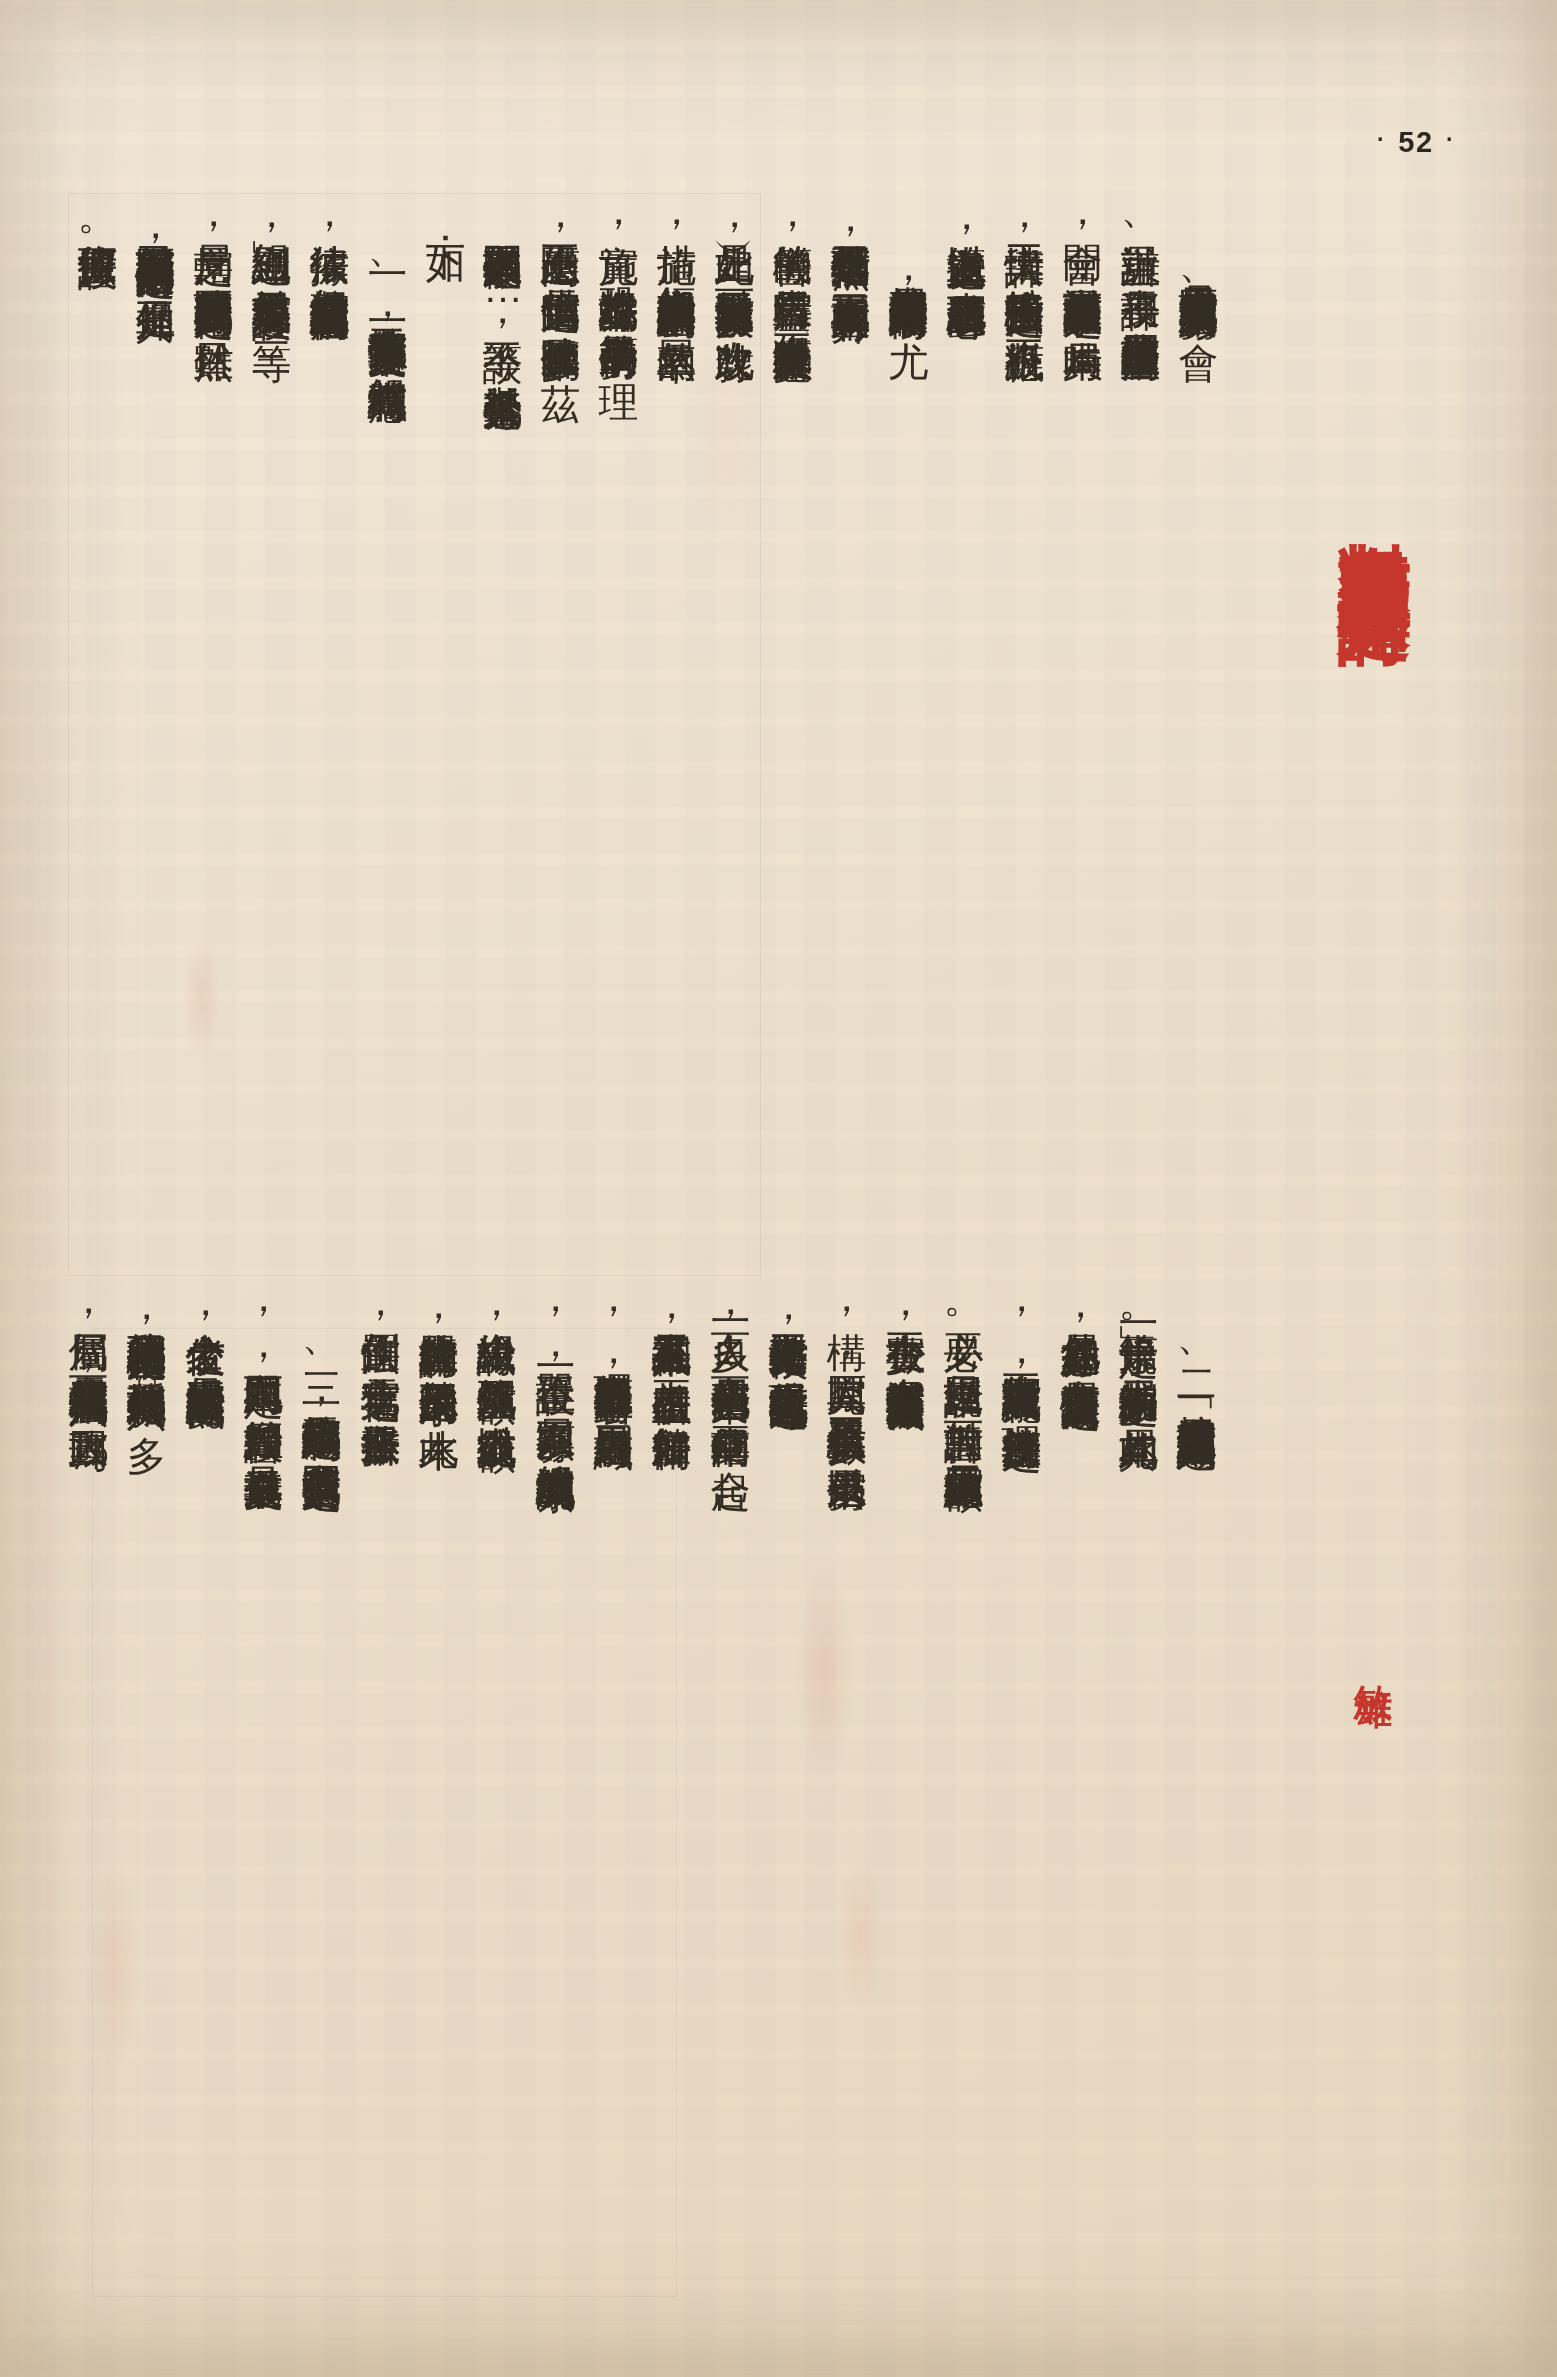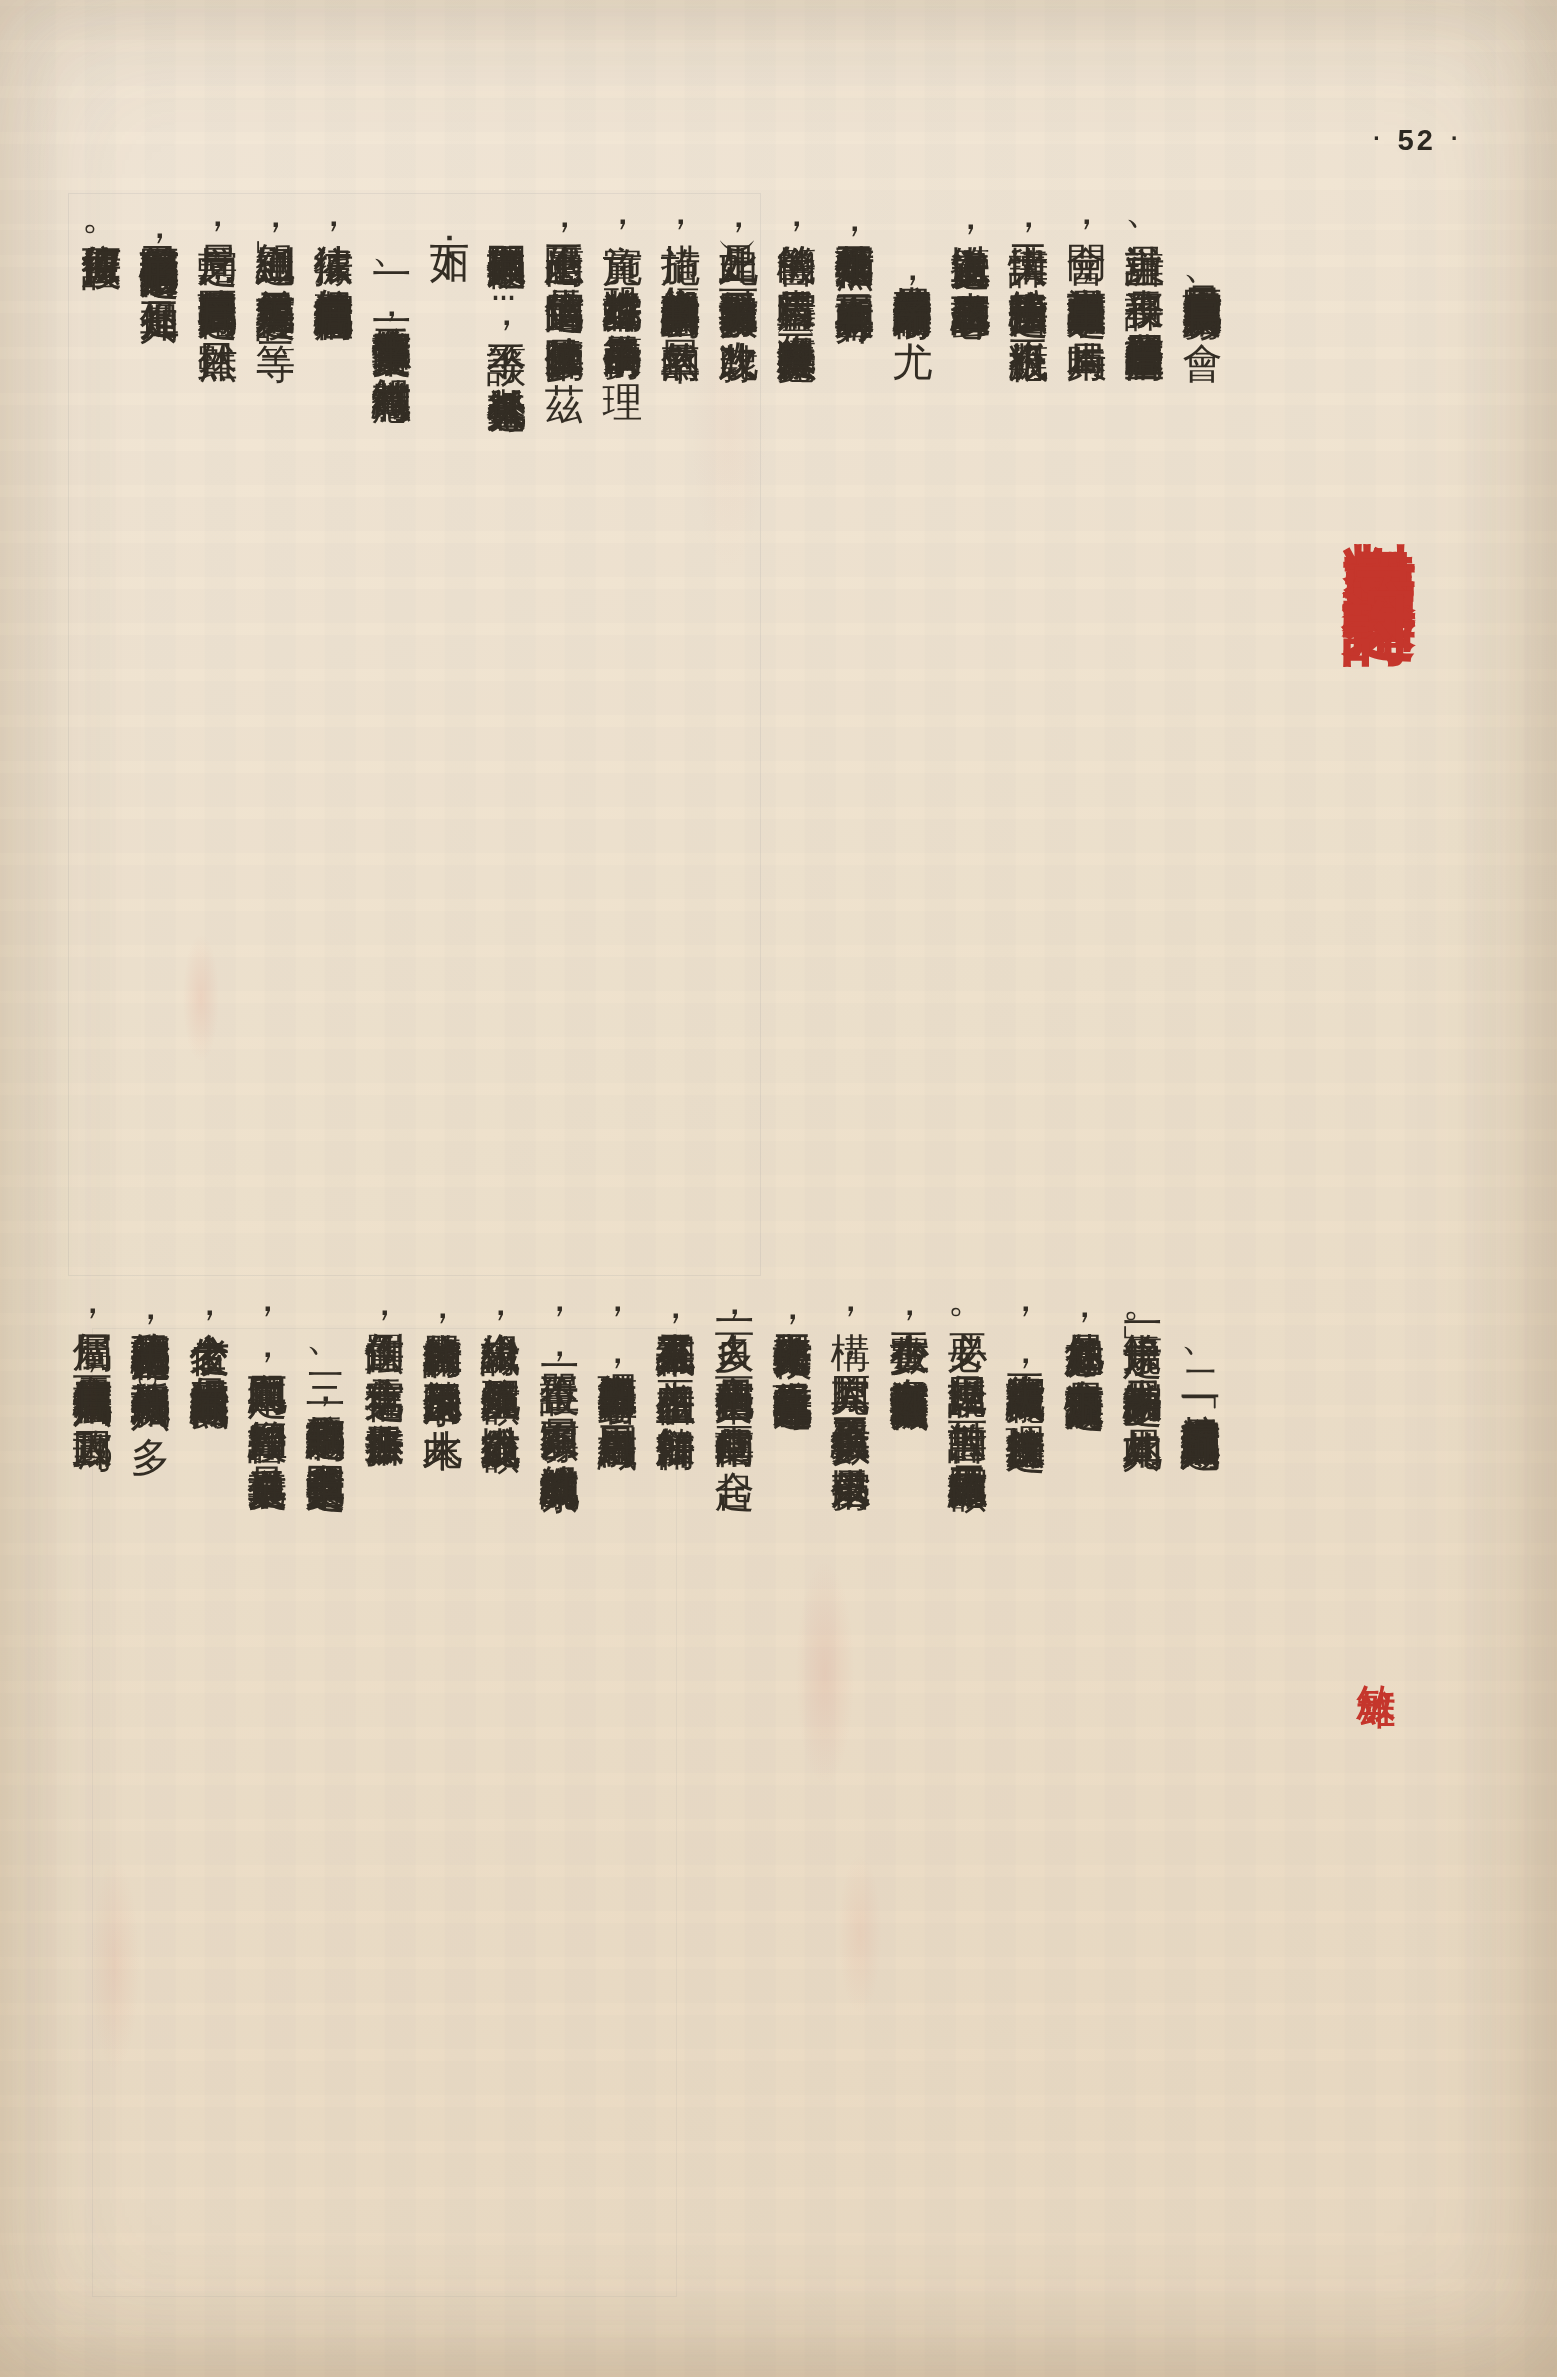--- a/index.html
+++ b/index.html
@@ -1,19 +1,19 @@
 <!DOCTYPE html>
 <html style="font-size:12.3px"><head>
 <meta charset="utf-8">
 <style>
   html,body{margin:0;padding:0;background:#d8cbb6;}
   #page{
     position:relative;width:1558px;height:2377px;overflow:hidden;
     background:linear-gradient(165deg,#f3e8d8 0%,#eee1cc 45%,#e9d8c0 100%);
-    font-family:Liberation Mono, monospace;
+    font-family:Liberation Sans, sans-serif;
   }
   #page::after{
     content:"";position:absolute;inset:0;pointer-events:none;
     box-shadow:inset 0 0 146px rgba(115,88,52,.20), inset -14px -18.4px 92px rgba(110,80,45,.14);
   }
   
   .ghost{
     position:absolute;inset:0;opacity:.55;pointer-events:none;
     background-image:
       repeating-linear-gradient(90deg, transparent 0 14px, rgba(125,136,150,.055) 14px 45px, transparent 45px 60px),

